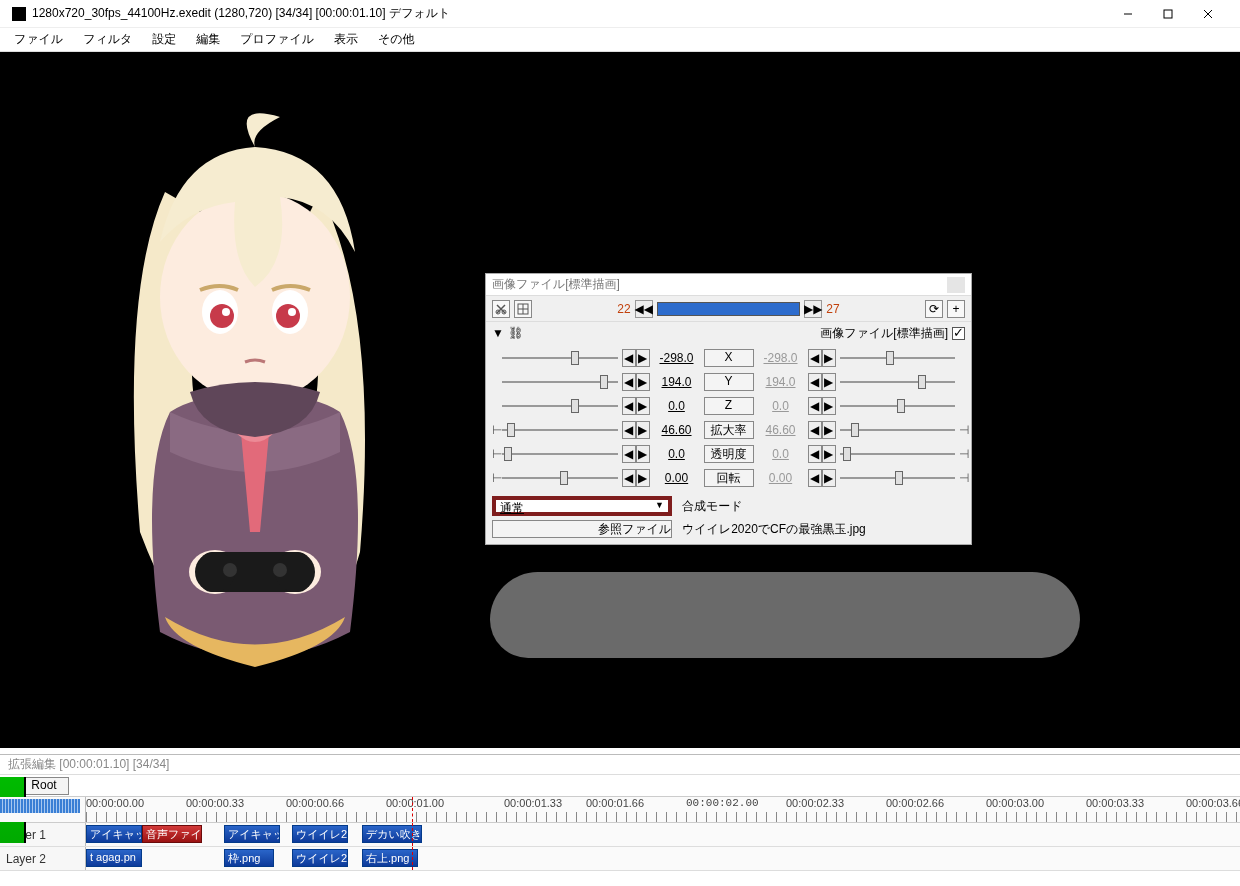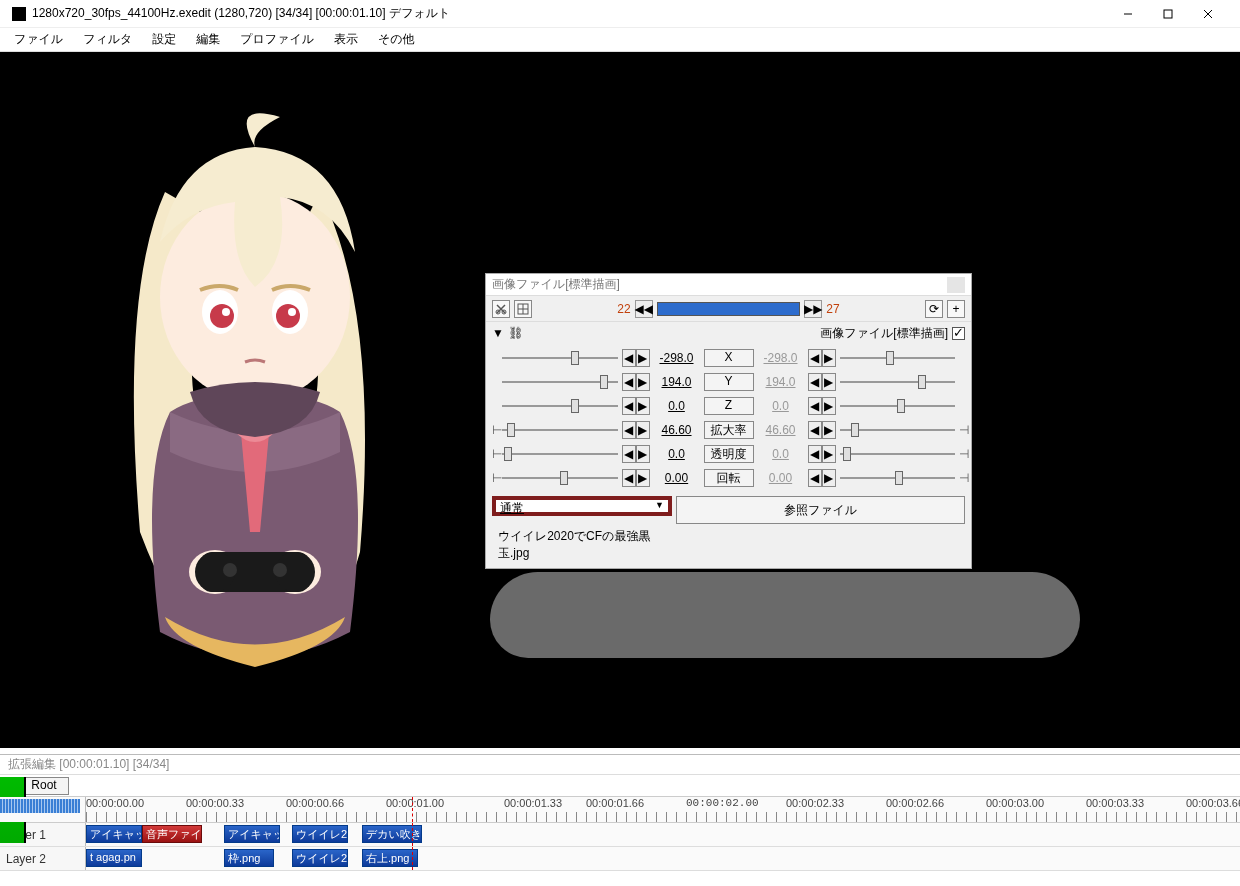--- a/index.html
+++ b/index.html
@@ -44,21 +44,21 @@
 .spin-pair { display: flex; }
 .spin-pair .sp { width: 14px; height: 18px; border: 1px solid #888; background: #eee; display:flex;align-items:center;justify-content:center; }
 .val { width: 46px; text-align: center; text-decoration: underline; color: #000; }
 .val.dim { color: #999; }
 .param-btn { width: 50px; height: 18px; border: 1px solid #888; background: #f4f4f4; text-align: center; }
 .tick { width: 6px; color:#555; }
 
 .prop-bottom { display: grid; grid-template-columns: 180px 1fr; gap: 4px 4px; padding: 0 6px 6px 6px; }
 .dropdown { height: 20px; border: 4px solid #7f1d1d; background: #fff; display: flex; align-items: flex-start; padding: 0 4px; position: relative; text-decoration: underline; }
 .dropdown::after { content: "▼"; position: absolute; right: 4px; font-size: 9px; }
-.ref-btn { height: 28px; border: 1px solid #888; background: #f4f4f4; display:flex; align-items:center; justify-content:center; }
+.ref-btn { height: 18px; border: 1px solid #888; background: #f4f4f4; display:flex; align-items:center; justify-content:flex-end; }
 .mode-lbl { display:flex; align-items:center; color:#000; padding-left:6px; }
 
 
 .timeline { position: absolute; left: 0; right: 0; bottom: 0; height: 132px; background: #fff; border-top: 1px solid #bbb; }
 .tl-title { height: 20px; display: flex; align-items: center; padding: 0 8px; color: #888; border-bottom: 1px solid #ddd; position:relative; }
 .tl-left-indicator { position:absolute; left:0; top:22px; width:26px; height:66px; background:linear-gradient(#0b0,#0a0); border-right:2px solid #000; }
 .tl-root-row { height: 22px; display: flex; align-items: center; border-bottom: 1px solid #ccc; }
 .tl-root-btn { margin-left: 19px; width: 50px; height: 18px; border: 1px solid #888; background: #f4f4f4; text-align: center; }
 .tl-ruler { height: 26px; display:flex; border-bottom:1px solid #ccc; }
 .tl-ruler .layer-head { width: 86px; border-right:1px solid #bbb; background:#fafafa; position:relative; }
@@ -329,20 +329,21 @@
             <div class="thumb" style="left:48%"></div>
           </div>
           <span class="tick">⊣</span>
         </div>
       </div>
 
     <div class="prop-bottom">
       <div class="dropdown">
         <span>通常</span>
       </div>
+      <div class="mode-lbl">合成モード</div>
       <div class="ref-btn">
         <span>参照ファイル</span>
       </div>
       <div class="mode-lbl">ウイイレ2020でCFの最強黒玉.jpg</div>
     </div>
   </div>
 </div>
 
 <div class="timeline">
   <div class="tl-title">

